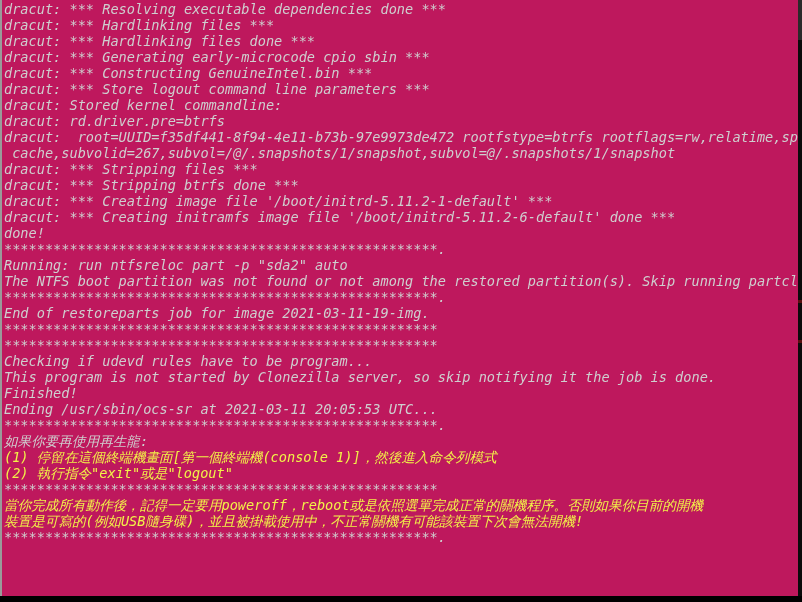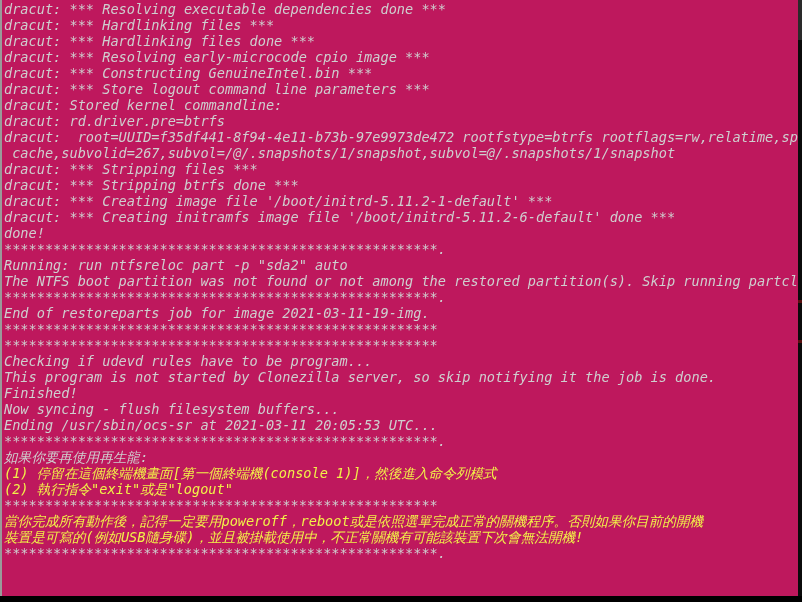--- a/index.html
+++ b/index.html
@@ -76,21 +76,21 @@
   }
 </style>
 </head>
 <body>
 
 <div id="terminal">
   <div id="screen">
       <div class="line c-white">dracut: *** Resolving executable dependencies done ***</div>
       <div class="line c-white">dracut: *** Hardlinking files ***</div>
       <div class="line c-white">dracut: *** Hardlinking files done ***</div>
-      <div class="line c-white">dracut: *** Resolving early-microcode cpio image ***</div>
+      <div class="line c-white">dracut: *** Generating early-microcode cpio sbin ***</div>
       <div class="line c-white">dracut: *** Constructing GenuineIntel.bin ***</div>
       <div class="line c-white">dracut: *** Store logout command line parameters ***</div>
       <div class="line c-white">dracut: Stored kernel commandline:</div>
       <div class="line c-white">dracut: rd.driver.pre=btrfs</div>
       <div class="line c-white">dracut:  root=UUID=f35df441-8f94-4e11-b73b-97e9973de472 rootfstype=btrfs rootflags=rw,relatime,space</div>
       <div class="line c-white">_cache,subvolid=267,subvol=/@/.snapshots/1/snapshot,subvol=@/.snapshots/1/snapshot</div>
       <div class="line c-white">dracut: *** Stripping files ***</div>
       <div class="line c-white">dracut: *** Stripping btrfs done ***</div>
       <div class="line c-white">dracut: *** Creating image file '/boot/initrd-5.11.2-1-default' ***</div>
       <div class="line c-white">dracut: *** Creating initramfs image file '/boot/initrd-5.11.2-6-default' done ***</div>
@@ -98,21 +98,20 @@
       <div class="line c-white">*****************************************************.</div>
       <div class="line c-white">Running: run_ntfsreloc_part -p "sda2" auto</div>
       <div class="line c-white">The NTFS boot partition was not found or not among the restored partition(s). Skip running partclone</div>
       <div class="line c-white">*****************************************************.</div>
       <div class="line c-white">End of restoreparts job for image 2021-03-11-19-img.</div>
       <div class="line c-white">*****************************************************</div>
       <div class="line c-white">*****************************************************</div>
       <div class="line c-white">Checking if udevd rules have to be program...</div>
       <div class="line c-white">This program is not started by Clonezilla server, so skip notifying it the job is done.</div>
       <div class="line c-white">Finished!</div>
-      <div class="line c-white">Now syncing - flush filesystem buffers...</div>
       <div class="line c-white">Ending /usr/sbin/ocs-sr at 2021-03-11 20:05:53 UTC...</div>
       <div class="line c-white">*****************************************************.</div>
       <div class="line c-white">如果你要再使用再生龍:</div>
       <div class="line c-yellow">(1) 停留在這個終端機畫面[第一個終端機(console 1)]，然後進入命令列模式</div>
       <div class="line c-yellow">(2) 執行指令"exit"或是"logout"</div>
       <div class="line c-white">*****************************************************</div>
       <div class="line c-yellow">當你完成所有動作後，記得一定要用poweroff，reboot或是依照選單完成正常的關機程序。否則如果你目前的開機</div>
       <div class="line c-yellow">裝置是可寫的(例如USB隨身碟)，並且被掛載使用中，不正常關機有可能該裝置下次會無法開機!</div>
       <div class="line c-white">*****************************************************.</div>
     </div>

